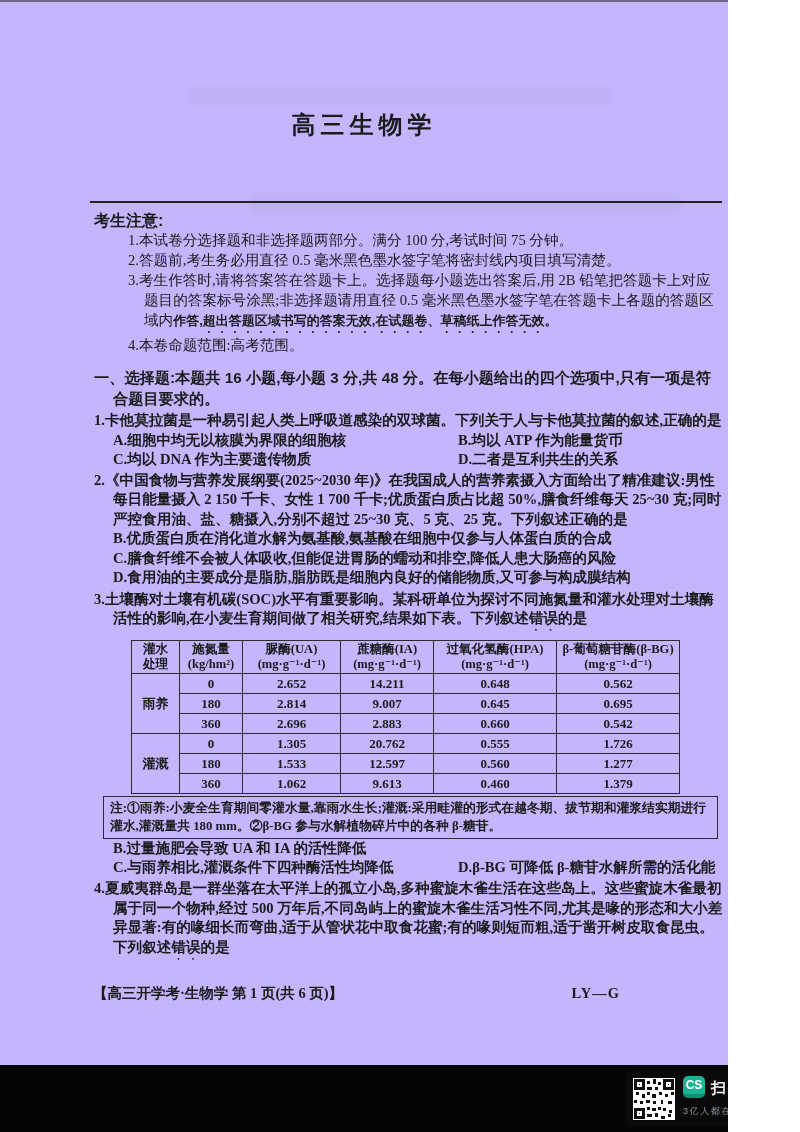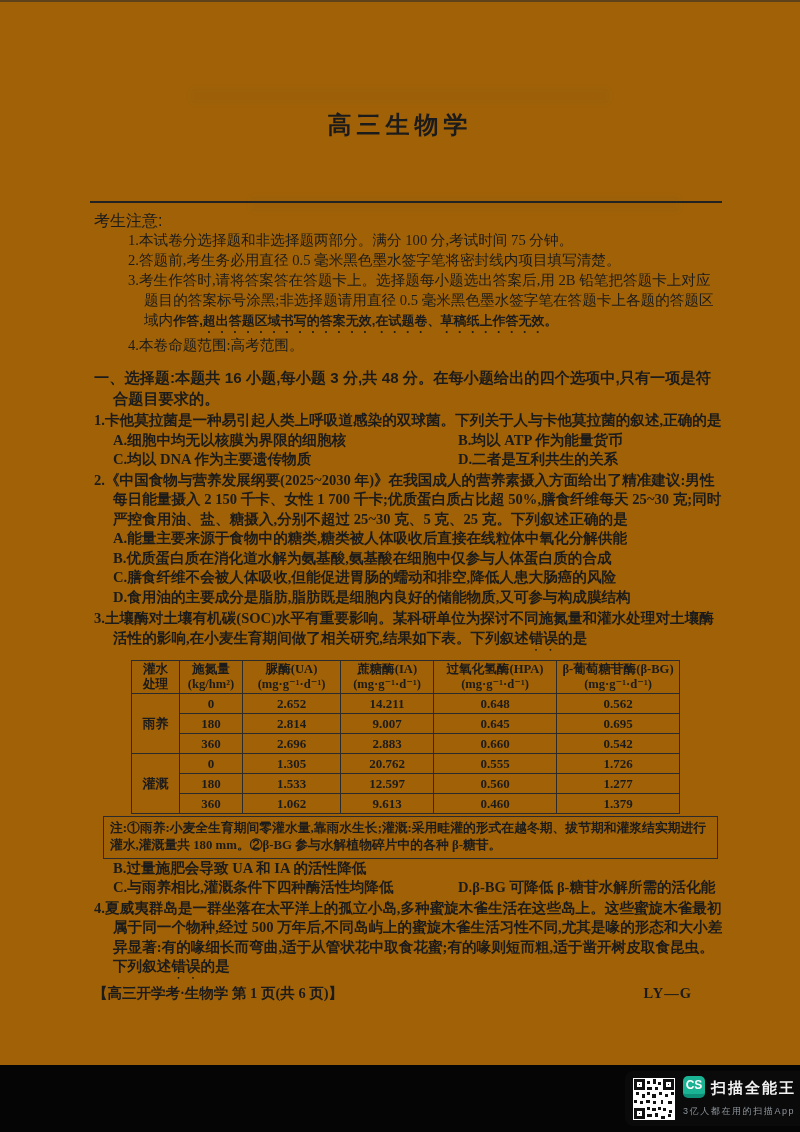--- a/index.html
+++ b/index.html
@@ -1,30 +1,30 @@
 <!DOCTYPE html>
 <html><head>
 <meta charset="utf-8">
 <style>
   html,body{margin:0;padding:0;}
   .sheet{
-    position:relative;width:800px;height:1132px;overflow:hidden;
-    background:#a16207;color:#1b1b1b;
+    position:relative;width:728px;height:1132px;overflow:hidden;
+    background:#c4b5fd;color:#1b1b1b;
     font-family:"Liberation Serif","DejaVu Serif",serif;
     font-size:14.6px;line-height:19px;
   }
   .scan-top-line{position:absolute;top:0;left:0;width:100%;height:2px;background:rgba(40,40,40,.55);}
   .ghost{position:absolute;background:rgba(60,60,60,.045);filter:blur(2px);border-radius:4px;}
   .g1{top:88px;left:190px;width:420px;height:16px;}
   .g2{top:196px;left:250px;width:430px;height:16px;}
   .title{margin:0;padding-top:116px;text-align:center;font-size:24px;font-weight:700;letter-spacing:5px;}
   .rule{margin:66px auto 0 90px;width:632px;height:2px;background:#222;}
   .content{margin:8px 80px 0 94px;width:630px;}
   .hei{font-family:"Liberation Sans","DejaVu Sans",sans-serif;}
-  .notice-head{font-size:16px;font-weight:400;}
+  .notice-head{font-size:16px;font-weight:700;}
   .notice-item{padding-left:50px;text-indent:-16px;line-height:20px;}
   .notice-strong{font-weight:700;font-size:13px;font-family:"Liberation Sans","DejaVu Sans",sans-serif;}
   .dots{
     -webkit-text-emphasis:filled dot #1a1a1a;text-emphasis:filled dot #1a1a1a;
     -webkit-text-emphasis-position:under right;text-emphasis-position:under right;
   }
   .section-head{margin-top:12px;font-weight:700;font-size:15.2px;line-height:21px;
     font-family:"Liberation Sans","DejaVu Sans",sans-serif;padding-left:19px;text-indent:-19px;}
   .q-stem{padding-left:19px;text-indent:-19px;font-weight:600;line-height:19.5px;margin-top:2px;}
   .opt-row{display:flex;padding-left:19px;font-weight:700;line-height:19px;}
@@ -79,21 +79,20 @@
     <div class="opt-row">
       <div class="opt-left">A.细胞中均无以核膜为界限的细胞核</div>
       <div class="opt-right">B.均以 ATP 作为能量货币</div>
     </div>
     <div class="opt-row">
       <div class="opt-left">C.均以 DNA 作为主要遗传物质</div>
       <div class="opt-right">D.二者是互利共生的关系</div>
     </div>
 
     <div class="q-stem">2.《中国食物与营养发展纲要(2025~2030 年)》在我国成人的营养素摄入方面给出了精准建议:男性每日能量摄入 2 150 千卡、女性 1 700 千卡;优质蛋白质占比超 50%,膳食纤维每天 25~30 克;同时严控食用油、盐、糖摄入,分别不超过 25~30 克、5 克、25 克。下列叙述正确的是</div>
-    <div class="opt-line">A.能量主要来源于食物中的糖类,糖类被人体吸收后直接在线粒体中氧化分解供能</div>
     <div class="opt-line">B.优质蛋白质在消化道水解为氨基酸,氨基酸在细胞中仅参与人体蛋白质的合成</div>
     <div class="opt-line">C.膳食纤维不会被人体吸收,但能促进胃肠的蠕动和排空,降低人患大肠癌的风险</div>
     <div class="opt-line">D.食用油的主要成分是脂肪,脂肪既是细胞内良好的储能物质,又可参与构成膜结构</div>
 
     <div class="q-stem"><span>3.土壤酶对土壤有机碳(SOC)水平有重要影响。某科研单位为探讨不同施氮量和灌水处理对土壤酶活性的影响,在小麦生育期间做了相关研究,结果如下表。下列叙述</span><span class="dots">错误</span><span>的是</span></div>
 
     <table class="enzyme">
       <colgroup>
           <col class="c0">
           <col class="c1">

